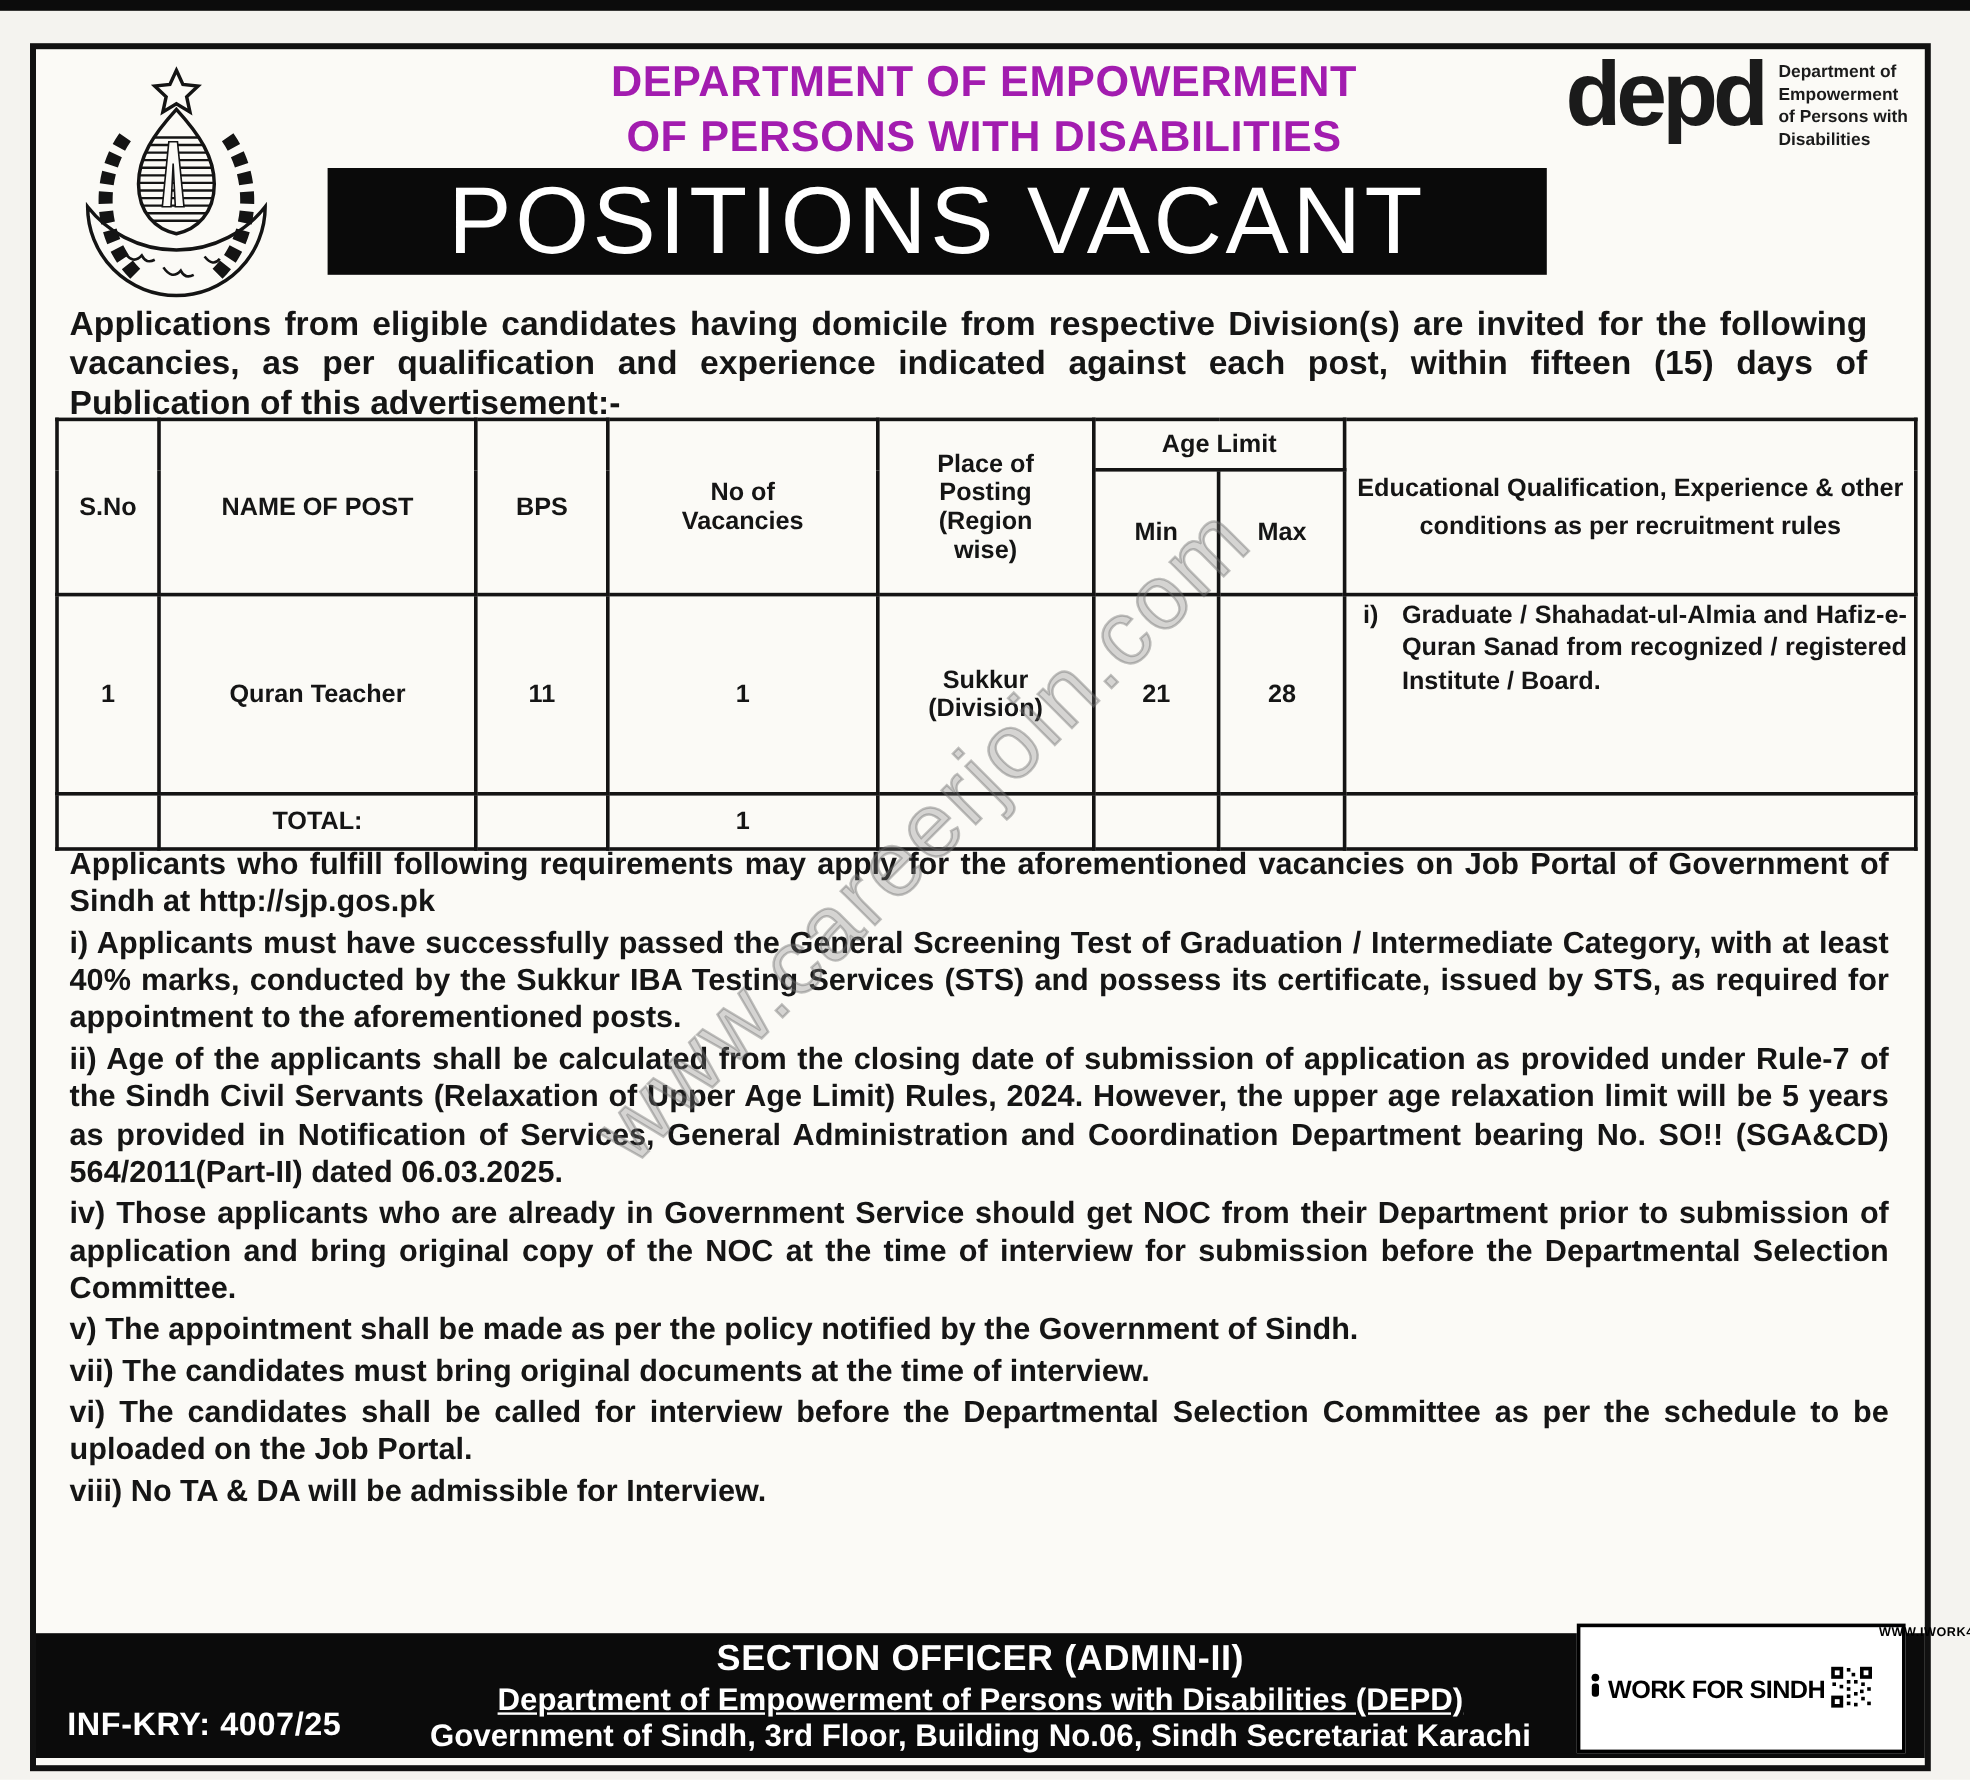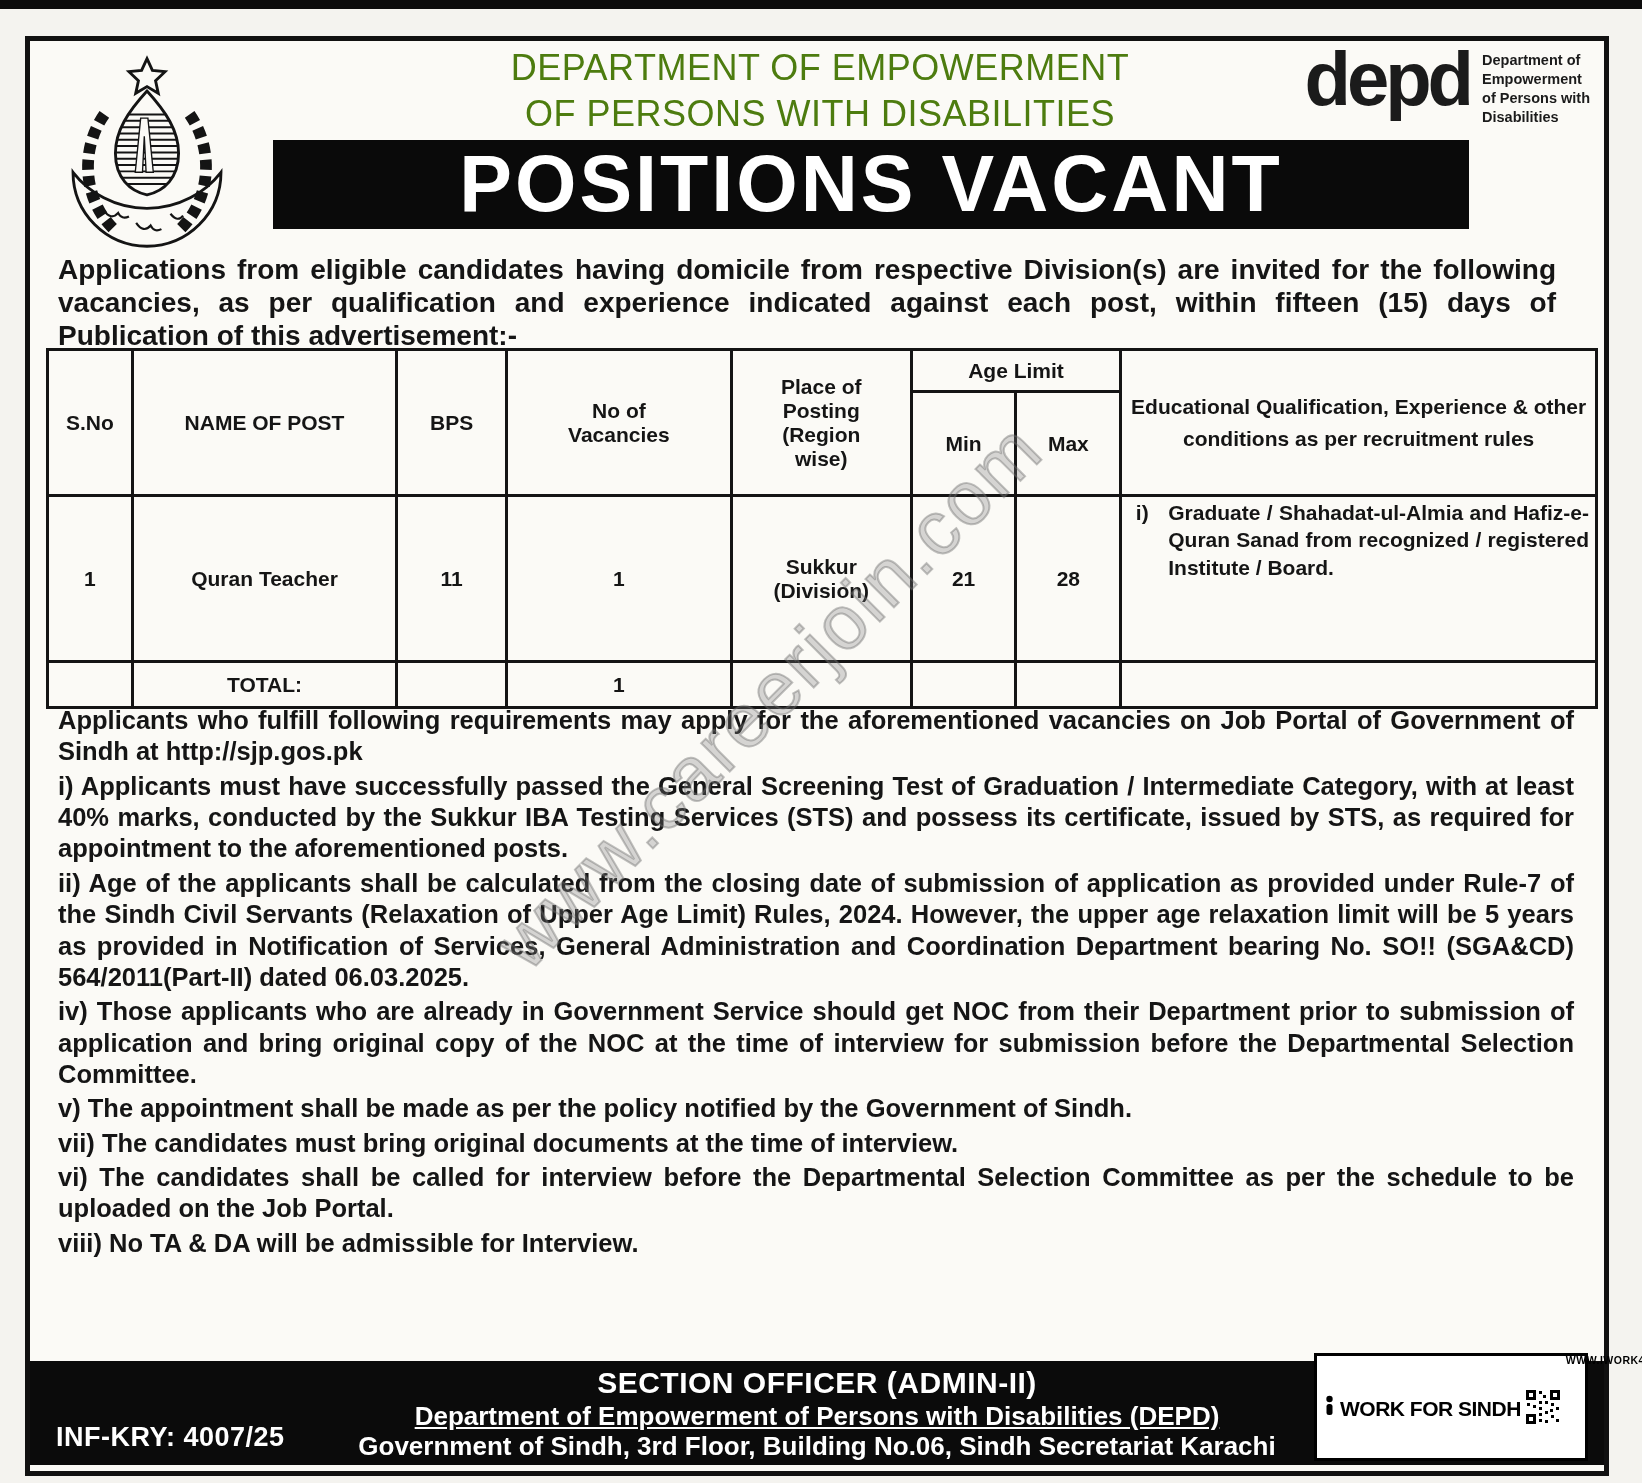--- a/index.html
+++ b/index.html
@@ -13,27 +13,27 @@
   }
   .top-rule { position:absolute; left:0; top:0; width:100%; height:9px; background:#0c0c0c; }
   .frame {
     position:absolute; left:25px; top:36px; width:1584px; height:1440px;
     border:5px solid #111; background:#fbfaf6;
   }
   
   .crest { position:absolute; left:22px; top:14px; width:190px; height:212px; }
   .dept-title {
     position:absolute; left:310px; top:4px; width:960px;
-    text-align:center; font-weight:normal; font-size:36px; line-height:1.28;
-    letter-spacing:0.5px; color:#4d7c0f;
+    text-align:center; font-weight:bold; font-size:36px; line-height:1.28;
+    letter-spacing:0.5px; color:#a21caf;
   }
   .banner {
-    position:absolute; left:243px; top:99px; width:1196px; height:89px;
+    position:absolute; left:243px; top:99px; width:1016px; height:89px;
     background:#0a0a0a; color:#ffffff; text-align:center;
-    font-size:79px; font-weight:700; line-height:88px; letter-spacing:3px;
+    font-size:79px; font-weight:400; line-height:88px; letter-spacing:3px;
     white-space:nowrap; overflow:hidden;
   }
   .depd-wrap { position:absolute; right:14px; top:2px; display:flex; gap:12px; align-items:flex-start; }
   .depd-word { font-size:76px; font-weight:bold; letter-spacing:-4px; line-height:0.95; color:#1b1b1b; }
   .depd-tag { font-size:14.5px; font-weight:bold; line-height:1.3; padding-top:8px; color:#1b1b1b; }
   
   .intro {
     position:absolute; left:28px; top:212px; width:1498px;
     font-size:28px; font-weight:700; line-height:1.18; text-align:justify;
   }

